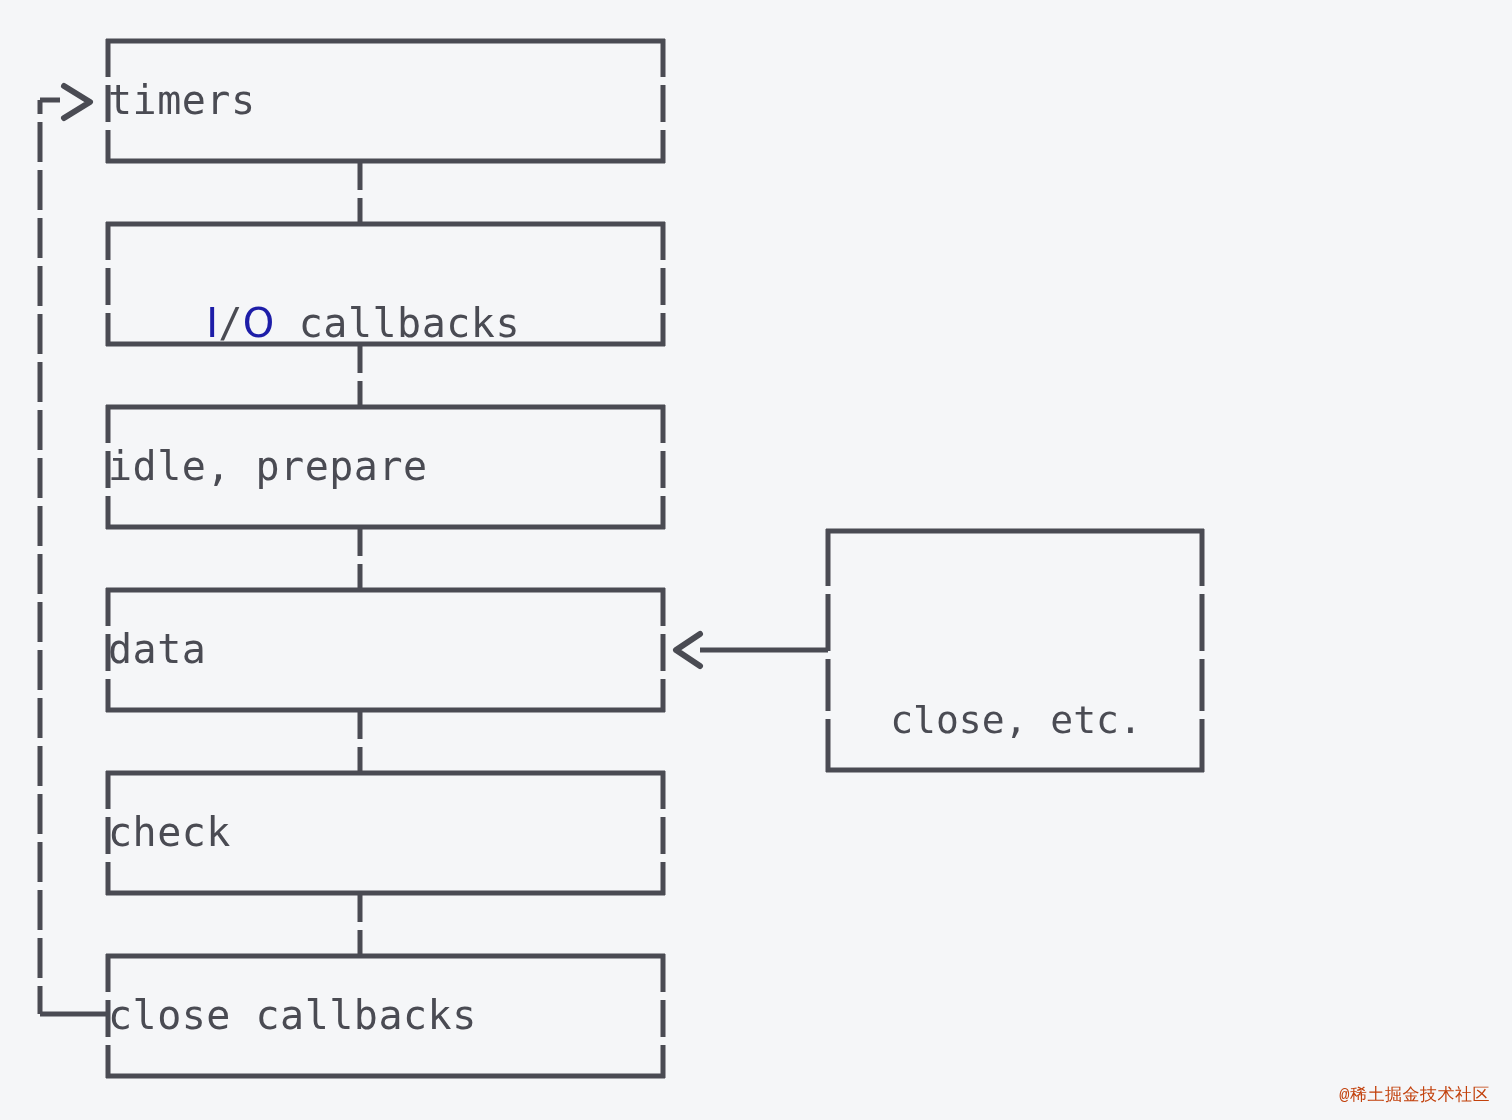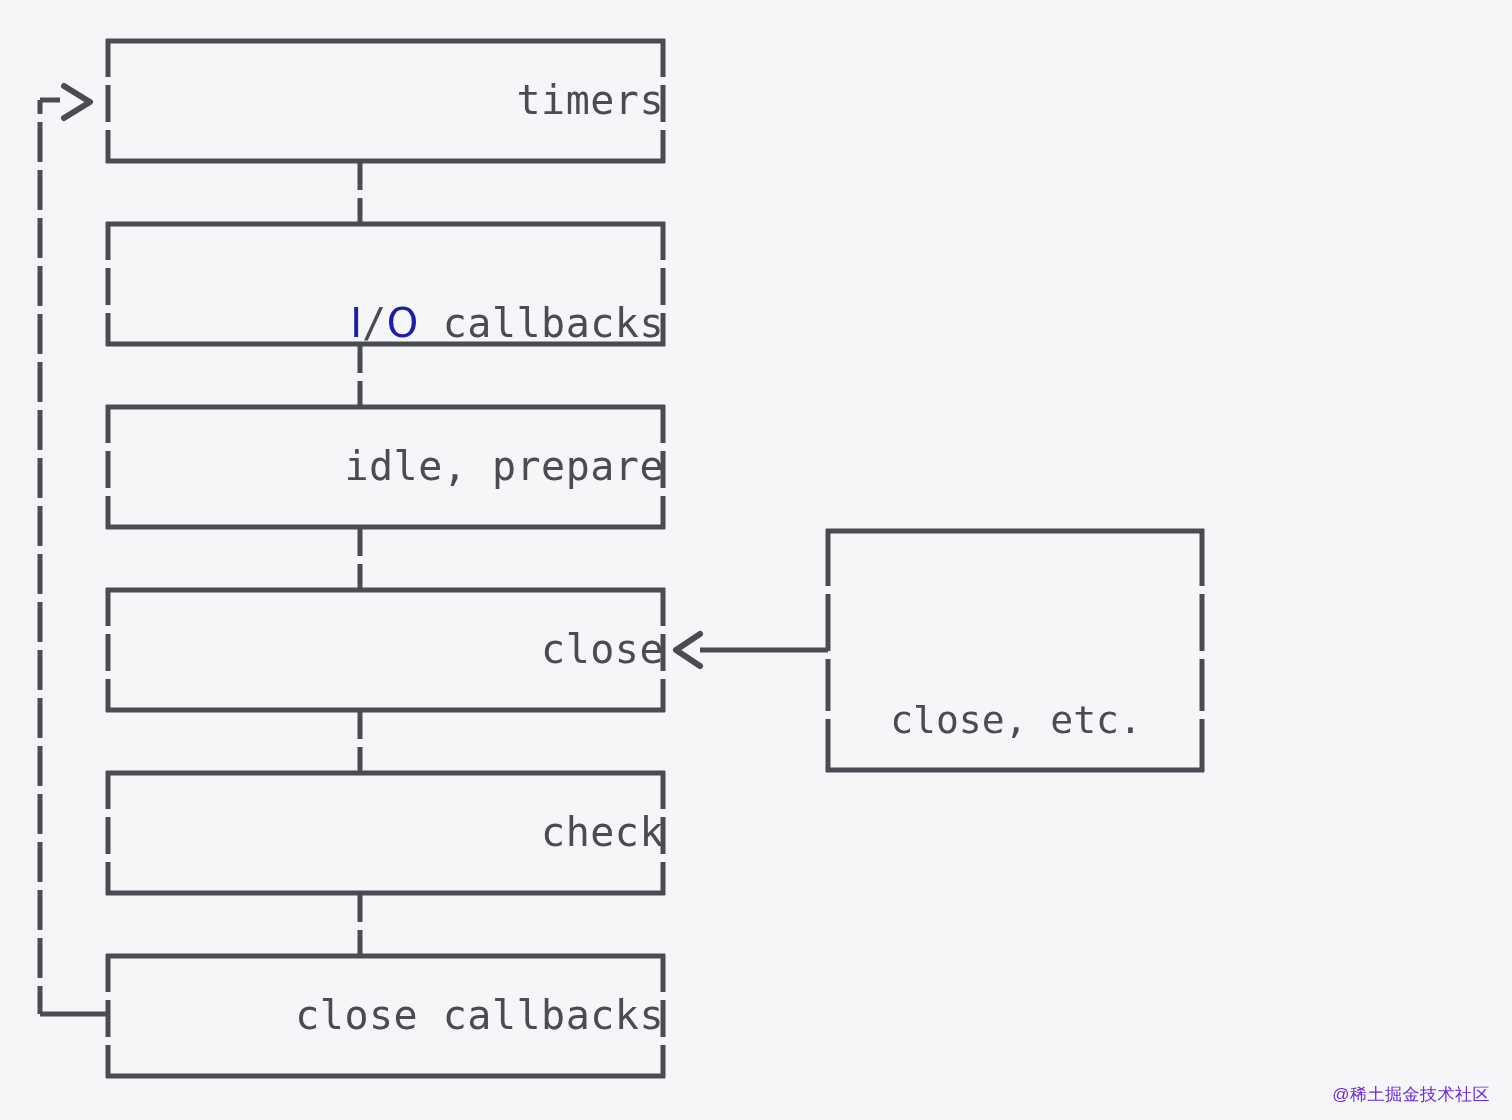--- a/index.html
+++ b/index.html
@@ -27,21 +27,21 @@
     width: 1512px;
     height: 1120px;
   }
   .phase-label {
     position: absolute;
     font-family: "DejaVu Sans Mono", "Liberation Mono", monospace;
     font-size: 40px;
     color: #4a4b53;
     letter-spacing: 0.5px;
     white-space: pre;
-    text-align: right;
+    text-align: left;
     line-height: 1.0;
     user-select: none;
   }
   .io-accent {
     color: #1d1da8;
     font-family: "DejaVu Sans", "Liberation Sans", sans-serif;
     font-size: 40px;
     letter-spacing: 0px;
   }
   .io-slash {
@@ -55,23 +55,23 @@
     color: #4a4b53;
     line-height: 61px;
     text-align: center;
     white-space: pre;
     user-select: none;
   }
   .watermark {
     position: absolute;
     right: 22px;
     bottom: 14px;
-    font-family: Liberation Sans, sans-serif;
+    font-family: Liberation Mono, monospace;
     font-size: 17px;
-    color: #6d28d9;
+    color: #c2410c;
     letter-spacing: 0.5px;
     user-select: none;
   }
 </style>
 </head>
 <body>
 
 <div id="stage">
 
   <svg id="diagram-svg" viewBox="0 0 1512 1120">
@@ -231,21 +231,21 @@
   </svg>
 
   <div class="phase-label" style="left:108px; top:80px; width:556px;">timers</div>
 
   <div class="phase-label" style="left:108px; top:446px; width:556px;">idle, prepare</div>
 
   <div class="phase-label" style="left:108px; top:263px; width:556px;">
     <span class="io-accent">I</span><span class="io-slash">/</span><span class="io-accent">O</span><span> callbacks</span>
   </div>
 
-  <div class="phase-label" style="left:108px; top:629px; width:556px;">close</div>
+  <div class="phase-label" style="left:108px; top:629px; width:556px;">data</div>
 
   <div class="phase-label" style="left:108px; top:812px; width:556px;">check</div>
 
   <div class="phase-label" style="left:108px; top:995px; width:556px;">close callbacks</div>
 
   <div class="side-note-label" style="left:830px; top:568px; width:372px;">
     <div>close, etc.</div>
   </div>
 
   <div class="watermark">@稀土掘金技术社区</div>

